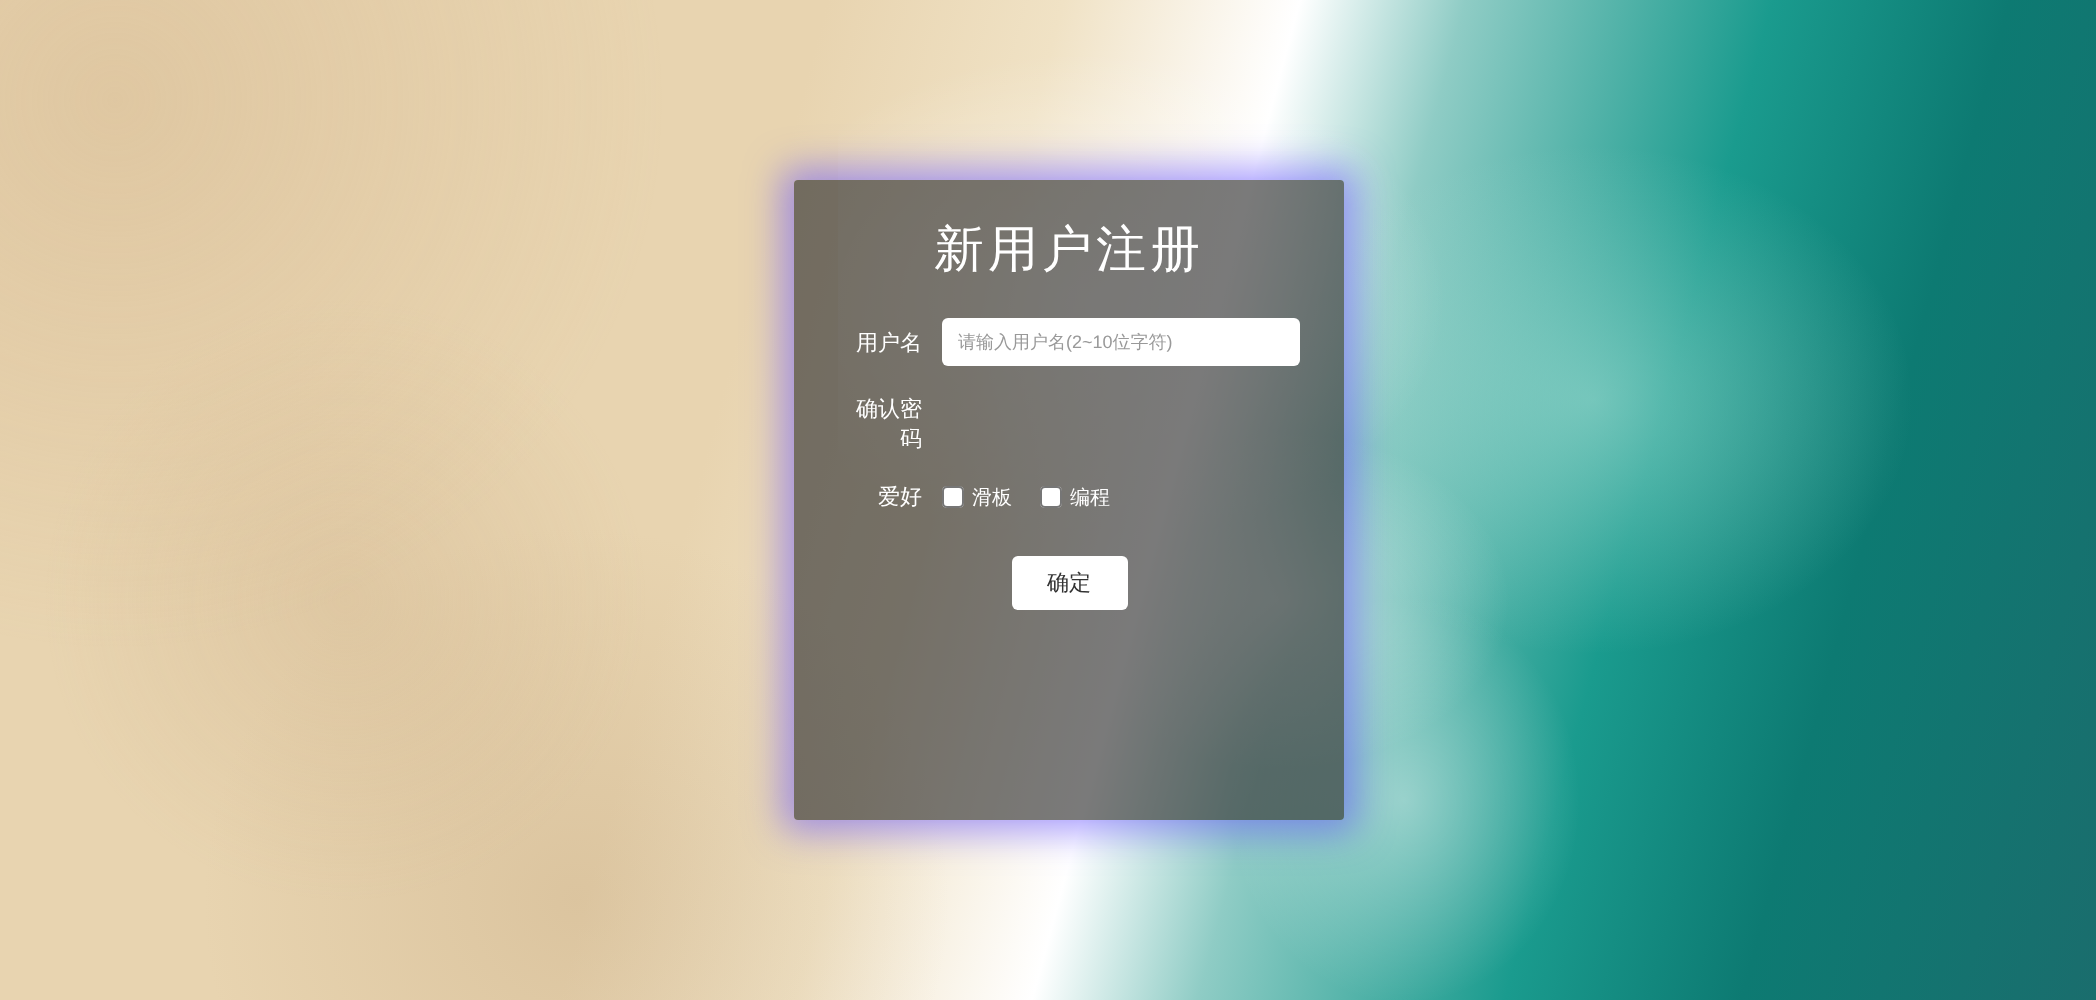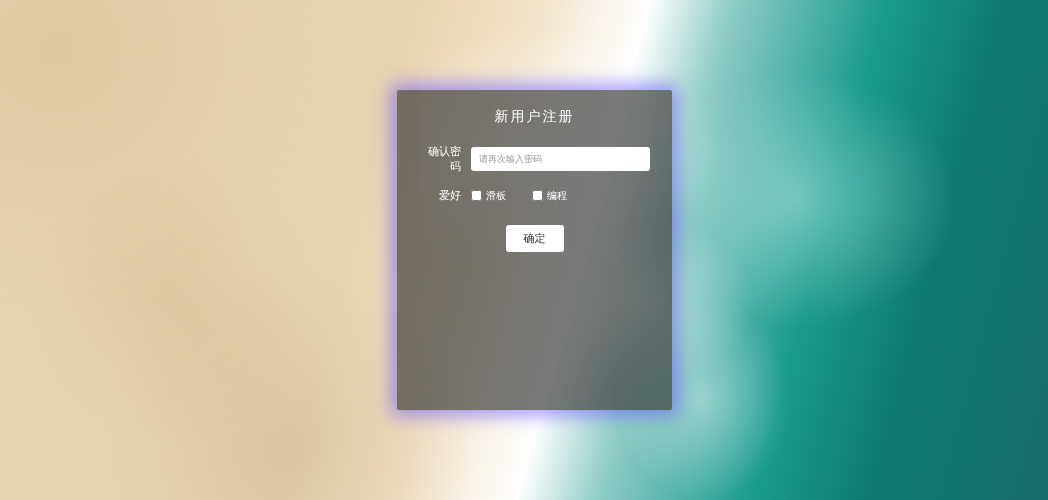--- a/index.html
+++ b/index.html
@@ -62,21 +62,21 @@
       height: 320px;
       background: rgba(50, 50, 50, 0.65);
       box-shadow: 0 0 18px 6px rgba(100, 80, 255, 0.55);
       border-radius: 2px;
       z-index: 10;
       padding: 18px 22px;
     }
     
     .form-title {
       color: #fff;
-      font-size: 14px;
+      font-size: 25px;
       font-weight: normal;
       text-align: center;
       margin-bottom: 18px;
       letter-spacing: 2px;
     }
     
     .form-row {
       display: flex;
       align-items: center;
       margin-bottom: 14px;
@@ -118,21 +118,21 @@
       color: #fff;
       font-size: 11px;
       width: 52px;
       text-align: right;
       padding-right: 10px;
       flex-shrink: 0;
     }
     
     .checkbox-group {
       display: flex;
-      gap: 26px;
+      gap: 14px;
       align-items: center;
     }
     
     .checkbox-item {
       display: flex;
       align-items: center;
       gap: 4px;
     }
     
     .checkbox-item input[type="checkbox"] {
@@ -162,25 +162,28 @@
       cursor: pointer;
       font-family: inherit;
     }
   </style>
 </head>
 <body>
 
 <div class="form-container">
   <h2 class="form-title">新用户注册</h2>
 
+  <div class="form-row">
+    <span class="form-label">用户名</span>
+    <input type="text" class="form-input" placeholder="请输入用户名(2~10位字符)" style="">
+  </div>
 
 
   <div class="form-row">
     <span class="form-label">确认密码</span>
-    <input type="password" class="form-input" placeholder="请再次输入密码" style="">
   </div>
 
   <div class="hobby-row">
     <span class="hobby-label">爱好</span>
     <div class="checkbox-group">
       <div class="checkbox-item">
         <input type="checkbox" id="cb-skateboard" style="">
         <label for="cb-skateboard">滑板</label>
       </div>
       <div class="checkbox-item">

